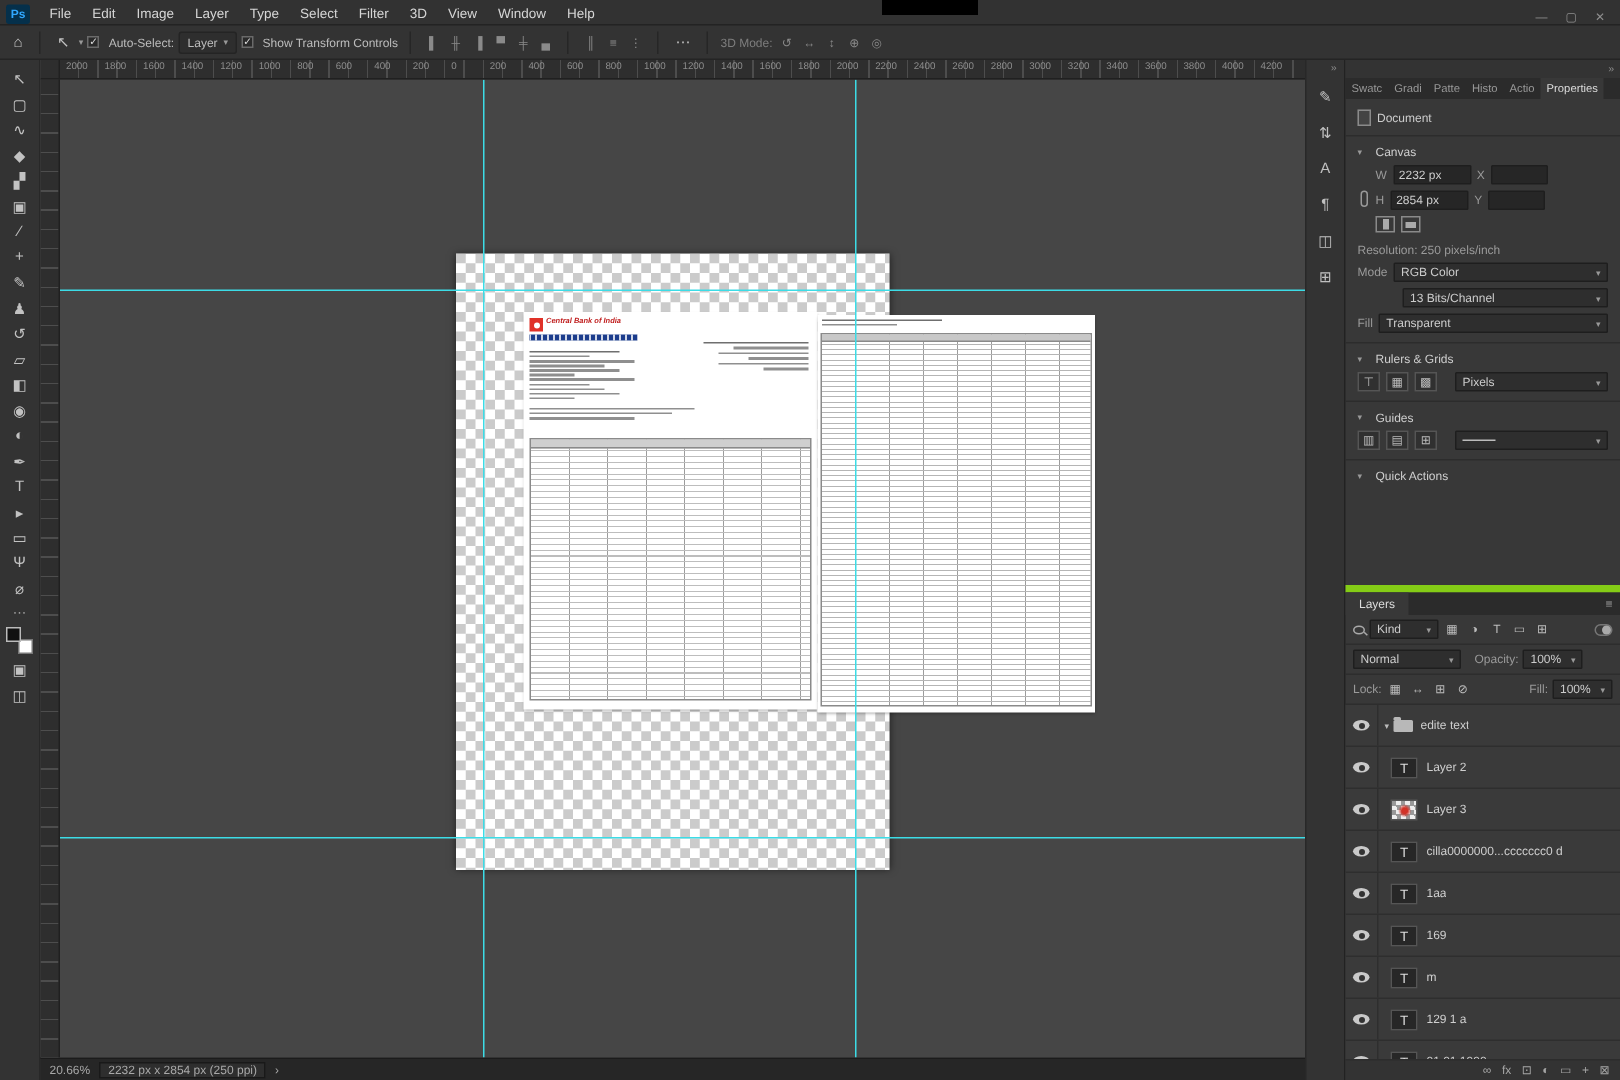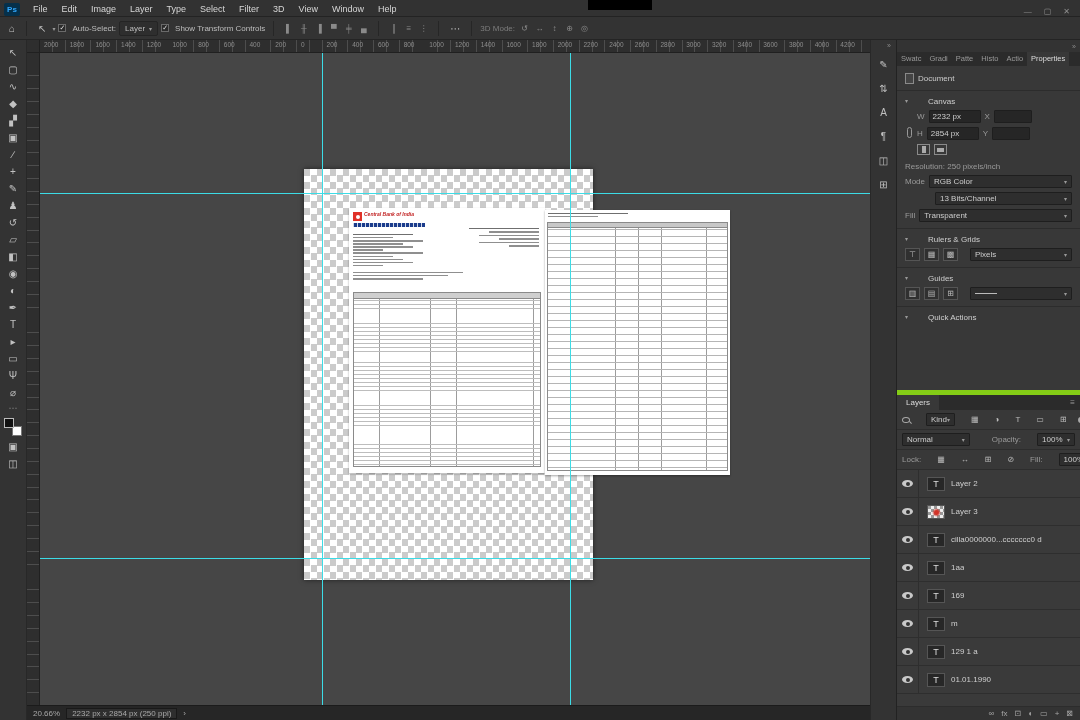--- a/index.html
+++ b/index.html
@@ -89,21 +89,21 @@
 
   
   .right-panels{width:184px;background:#383838;border-left:1px solid #222;display:flex;flex-direction:column;font-size:8px;flex:0 0 184px;}
   .panel-top{height:12px;background:#333;display:flex;justify-content:flex-end;align-items:center;padding:0 4px;color:#8a8a8a;font-size:7px;flex:0 0 12px;}
   .panel-tabs{height:14px;background:#2b2b2b;display:flex;align-items:stretch;font-size:7.5px;color:#999;flex:0 0 14px;}
   .panel-tab{padding:0 4px;line-height:14px;white-space:nowrap;}
   .panel-tab.active{background:#383838;color:#ddd;}
 
   .props{height:324px;overflow:hidden;padding:3px 8px;flex:0 0 324px;}
   .prow{display:flex;align-items:center;gap:4px;margin:4px 0;}
-  .sect{display:flex;align-items:flex-start;gap:20px;color:#cfcfcf;margin:6px 0 4px;}
+  .sect{display:flex;align-items:flex-start;gap:9px;color:#cfcfcf;margin:6px 0 4px;}
   .chev{color:#999;font-size:6px;}
   .plabel{color:#9a9a9a;}
   .doc-icon{width:9px;height:11px;border:1px solid #8a8a8a;background:#444;}
   .field{background:#262626;border:1px solid #1e1e1e;border-radius:1px;color:#ccc;padding:0 3px;height:13px;display:flex;align-items:center;}
   .fw{width:52px;} .fx{width:38px;}
   .dd{background:#2e2e2e;border:1px solid #1e1e1e;border-radius:1px;color:#ccc;padding:0 4px;height:13px;display:flex;align-items:center;justify-content:space-between;}
   .canvas-fields{display:flex;gap:4px;}
   .chain-col{width:8px;display:flex;align-items:center;justify-content:center;}
   .chain{width:5px;height:11px;border:1px solid #999;border-radius:3px;}
   .fcol{display:flex;flex-direction:column;gap:4px;}
@@ -113,21 +113,21 @@
   .orient .p{width:4px;height:7px;} .orient .l{width:7px;height:4px;}
   .sep{height:1px;background:#2c2c2c;margin:6px -8px;}
   .picon{width:15px;height:13px;border:1px solid #555;background:#303030;display:flex;align-items:center;justify-content:center;color:#bbb;font-size:8px;}
   .line-swatch{width:22px;height:1px;background:#bbb;}
 
   
   .layers{flex:1;display:flex;flex-direction:column;border-top:5px solid #84cc16;min-height:0;}
   .layers-tabbar{height:15px;background:#2b2b2b;display:flex;flex:0 0 15px;}
   .layers-tab{background:#383838;padding:0 9px;line-height:15px;color:#ddd;}
   .layers-menu{margin-left:auto;color:#999;padding:0 5px;line-height:15px;}
-  .lrow{display:flex;align-items:center;gap:16px;padding:3px 5px;border-bottom:1px solid #2d2d2d;}
+  .lrow{display:flex;align-items:center;gap:3px;padding:3px 5px;border-bottom:1px solid #2d2d2d;}
   .mag{width:6px;height:6px;border:1px solid #aaa;border-radius:50%;position:relative;flex:0 0 8px;}
   .mag::after{content:"";position:absolute;width:3px;height:1px;background:#aaa;right:-2.5px;bottom:-1px;transform:rotate(45deg);}
   .dd-kind{width:46px;} .dd-blend{width:72px;} .dd-sm{width:40px;}
   .fic{width:12px;text-align:center;color:#bdbdbd;font-size:8px;}
   .toggle{margin-left:auto;width:12px;height:8px;border:1px solid #777;border-radius:4px;position:relative;}
   .toggle::after{content:"";position:absolute;right:0;top:0;width:6px;height:6px;background:#aaa;border-radius:50%;}
   .layer-list{flex:1;overflow:hidden;background:#3a3a3a;}
   .layer-row{height:28px;display:flex;align-items:center;border-bottom:1px solid #2e2e2e;}
   .eye-cell{width:22px;align-self:stretch;border-right:1px solid #2e2e2e;display:flex;align-items:center;justify-content:center;flex:0 0 22px;}
   .eye{width:11px;height:7px;background:#c9c9c9;border-radius:50%;position:relative;}
@@ -506,20 +506,28 @@
             <span>100%</span>
             <span class="chev">▾</span>
           </span>
         </div>
 
         <div class="layer-list">
           <div class="layer-row">
             <div class="eye-cell">
                 <span class="eye"></span>
               </div>
+            <span class="twist">▾</span>
+            <span class="folder"></span>
+            <span class="layer-name">edite text</span>
+          </div>
+          <div class="layer-row">
+            <div class="eye-cell">
+                <span class="eye"></span>
+              </div>
             <span class="thumb">T</span>
             <span class="layer-name">Layer 2</span>
           </div>
           <div class="layer-row">
             <div class="eye-cell">
                 <span class="eye"></span>
               </div>
             <span class="thumb checker"></span>
             <span class="layer-name">Layer 3</span>
           </div>

